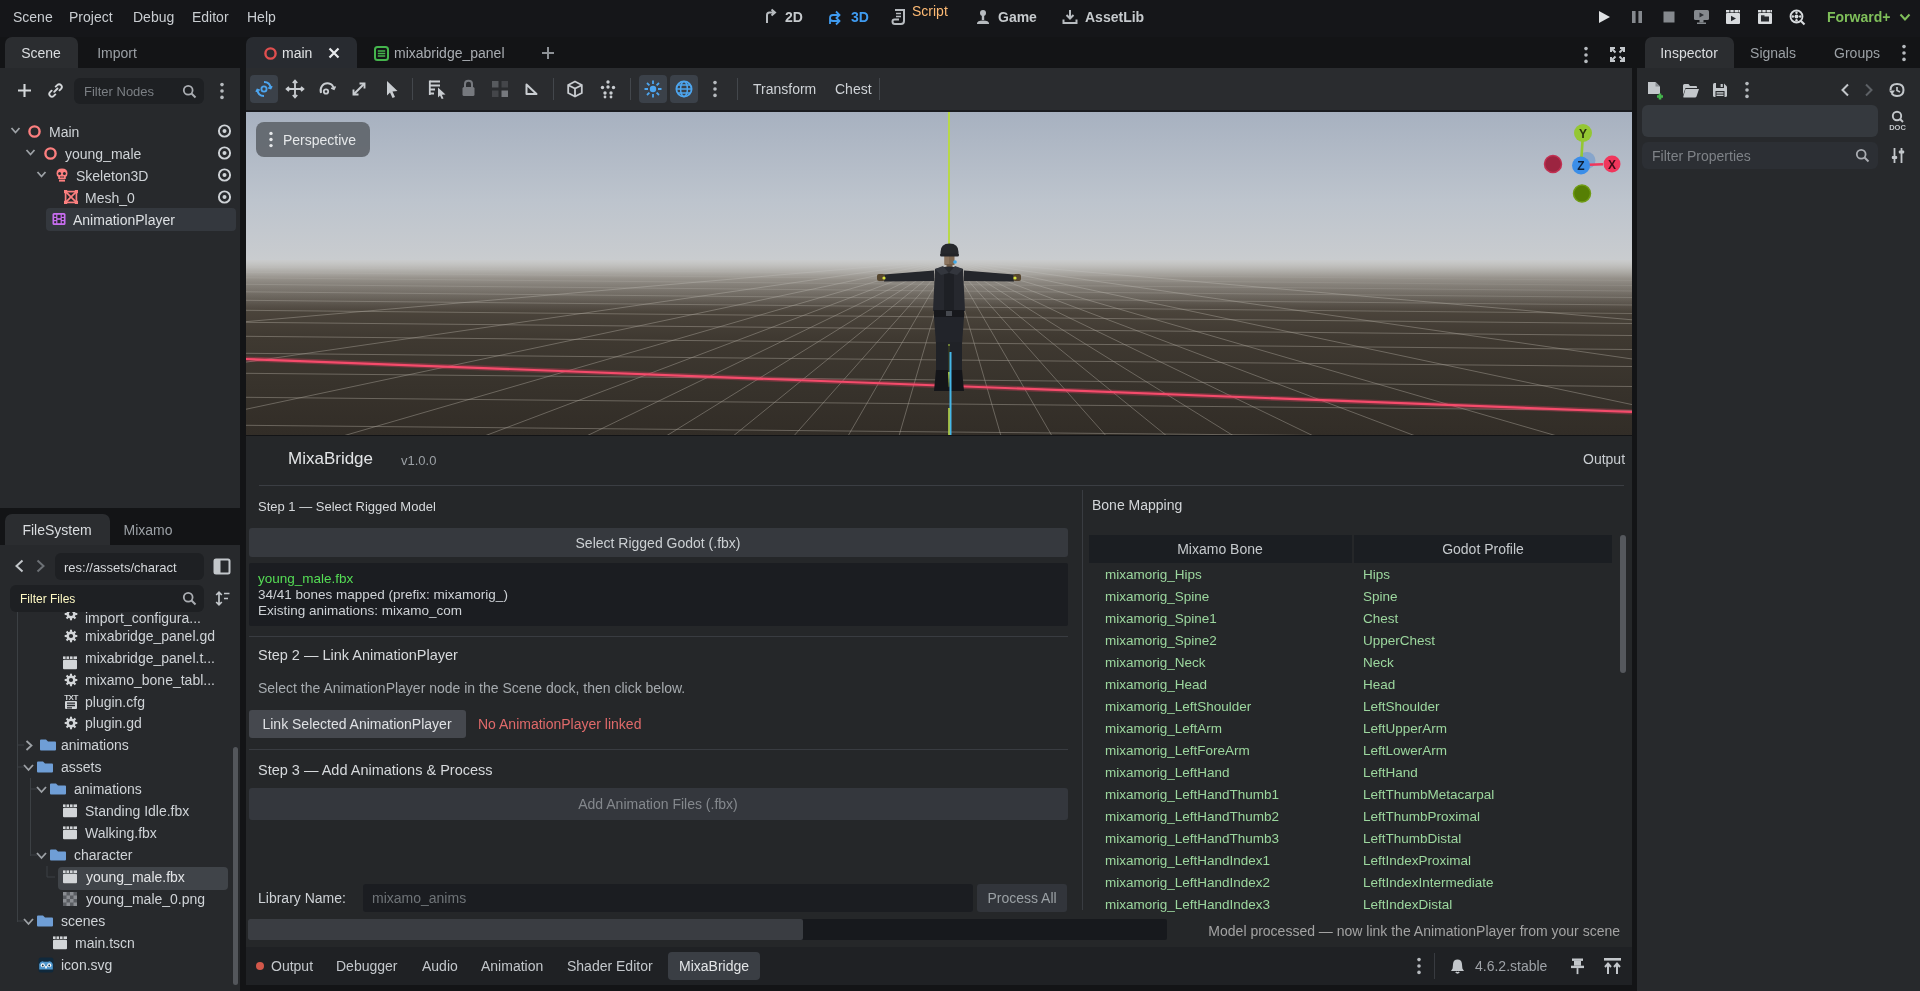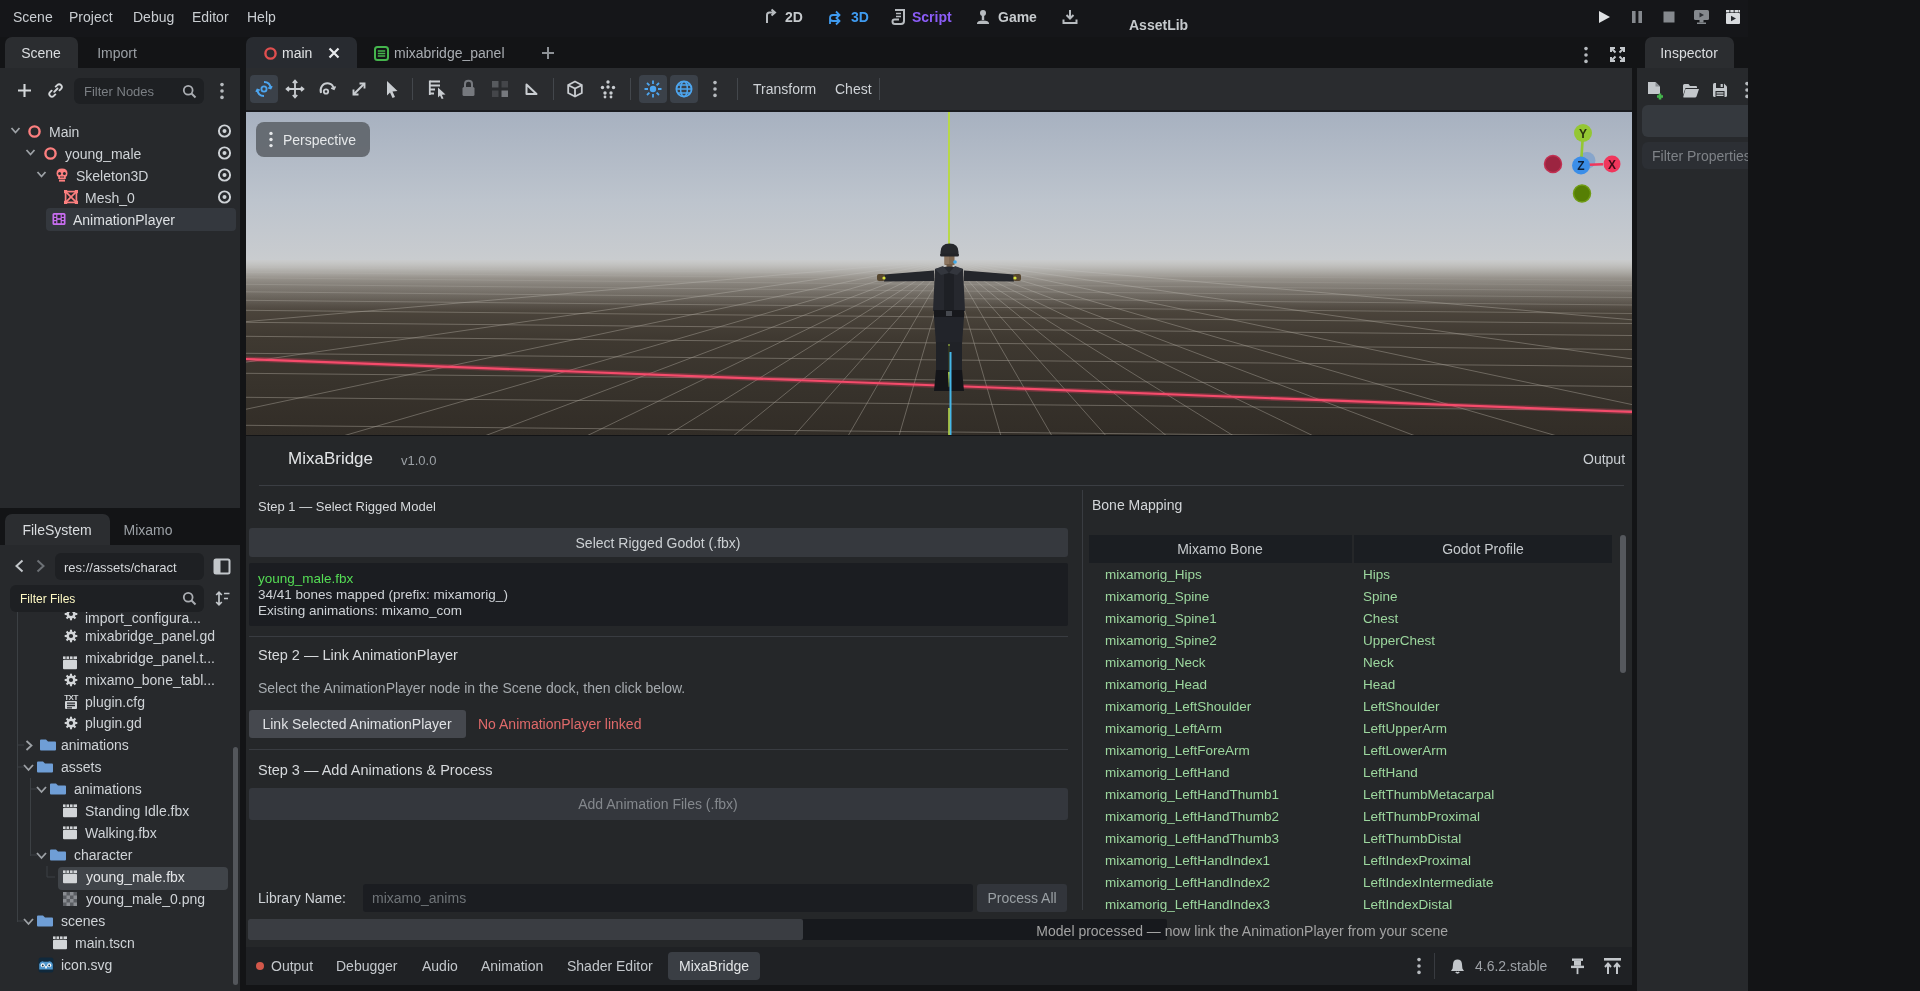--- a/index.html
+++ b/index.html
@@ -1,16 +1,16 @@
 <!DOCTYPE html>
 <html><head><meta charset="utf-8">
 <style>
 html,body{margin:0;padding:0;background:#131416;}
-#root{position:relative;width:1736px;height:991px;overflow:hidden;background:#131416;
-  font-family:"Liberation Sans",sans-serif;font-size:14px;color:#ced2d6;padding-left:12px;
+#root{position:relative;width:1920px;height:991px;overflow:hidden;background:#131416;
+  font-family:"Liberation Sans",sans-serif;font-size:14px;color:#ced2d6;
   -webkit-font-smoothing:antialiased;}
 .ab{position:absolute;}
 .tx{position:absolute;white-space:nowrap;}
 .cv{transform:translateY(-50%);}
 .cc{transform:translate(-50%,-50%);}
 .tab{position:absolute;top:37px;height:31px;background:#2b2d30;border-radius:7px 7px 0 0;}
 svg{display:block;}
 </style></head>
 <body>
 <div id="root">
@@ -27,32 +27,32 @@
   </svg>
   <div class="tx cv" style="left:785px;top:17px;font-weight:bold;color:#c6cacd;">2D</div>
   <svg class="ab" style="left:827px;top:8px;" width="19" height="19" viewBox="0 0 19 19">
     <path d="M3 16 L3 10 Q3 7 6 7 L12 7 M9 3.5 L12.5 7 L9 10.5 M3 10 Q3 13 6 13 L12 13 M9 9.5 L12.5 13 L9 16.5" fill="none" stroke="#3f9bf0" stroke-width="1.8"></path>
   </svg>
   <div class="tx cv" style="left:851px;top:17px;font-weight:bold;color:#3f9bf0;">3D</div>
   <svg class="ab" style="left:890px;top:8px;" width="17" height="18" viewBox="0 0 17 18">
     <path d="M5 2 L14 2 L14 13 Q14 16 11 16 L5 16 Q2.5 16 2.5 13.5 Q2.5 11.5 4.5 11.5 L9 11.5" fill="none" stroke="#b7bbbf" stroke-width="2"></path>
     <path d="M6 5.5 L11 5.5 M6 8.5 L11 8.5" stroke="#b7bbbf" stroke-width="1.6"></path>
   </svg>
-  <div class="tx cv" style="left:912px;top:17px;font-weight:bold;color:#8b5cf6;">Script</div>
+  <div class="tx cv" style="left:912px;top:11px;font-weight:normal;color:#fdba74;">Script</div>
   <svg class="ab" style="left:974px;top:8px;" width="18" height="18" viewBox="0 0 18 18">
     <circle cx="9" cy="5" r="3" fill="#b7bbbf"></circle>
         <path d="M9 7 L9 12" stroke="#b7bbbf" stroke-width="2.4"></path>
     <path d="M3 15.5 Q3 12.5 9 12.5 Q15 12.5 15 15.5 L15 16 L3 16 Z" fill="#b7bbbf"></path>
   </svg>
   <div class="tx cv" style="left:998px;top:17px;font-weight:bold;color:#c6cacd;">Game</div>
   <svg class="ab" style="left:1061px;top:8px;" width="18" height="18" viewBox="0 0 18 18">
     <path d="M9 2 L9 10 M5.5 7 L9 10.5 L12.5 7" fill="none" stroke="#b7bbbf" stroke-width="2"></path>
     <path d="M2.5 11.5 L2.5 15 L15.5 15 L15.5 11.5" fill="none" stroke="#b7bbbf" stroke-width="2"></path>
   </svg>
-  <div class="tx cv" style="left:1085px;top:25px;font-weight:bold;color:#c6cacd;margin-left:44px;">AssetLib</div>
+  <div class="tx cv" style="left:1085px;top:17px;font-weight:bold;color:#c6cacd;">AssetLib</div>
 </div>
 <div id="topright">
   <svg class="ab" style="left:1597px;top:10px;" width="14" height="14" viewBox="0 0 14 14">
         <path d="M2 1 L13 7 L2 13 Z" fill="#dfe2e4"></path>
       </svg>
   <svg class="ab" style="left:1630px;top:10px;" width="14" height="14" viewBox="0 0 14 14">
         <rect x="2" y="1" width="3.6" height="12" fill="#85898e"></rect>
         <rect x="8.4" y="1" width="3.6" height="12" fill="#85898e"></rect>
       </svg>
   <svg class="ab" style="left:1662px;top:10px;" width="14" height="14" viewBox="0 0 14 14">

